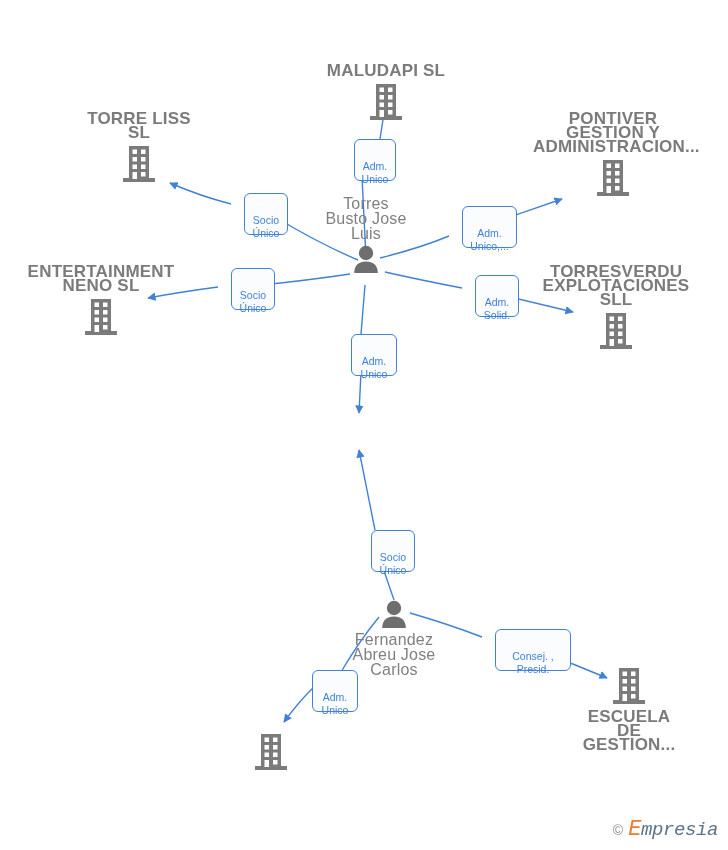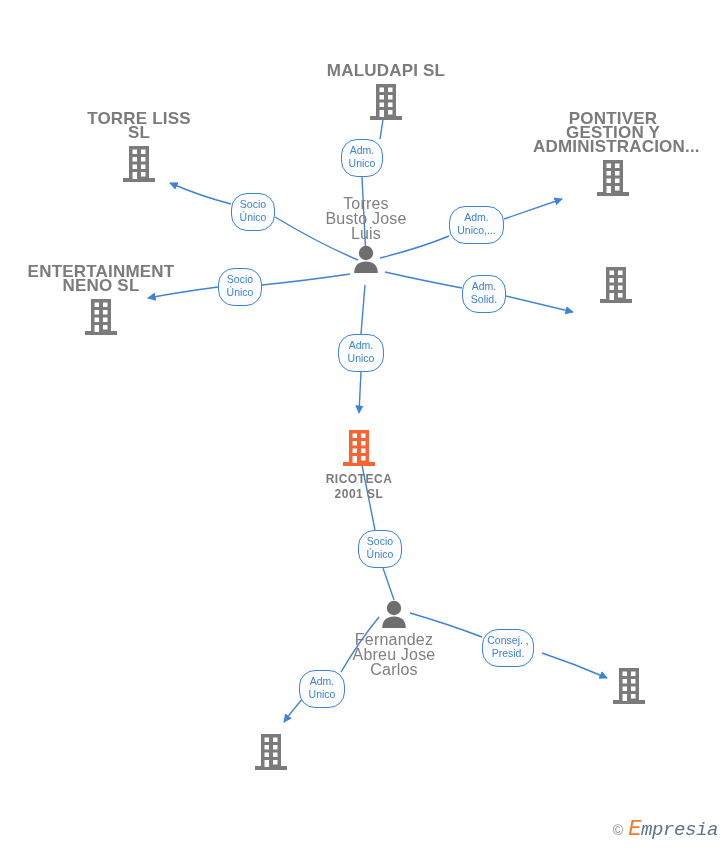--- a/index.html
+++ b/index.html
@@ -67,28 +67,29 @@
   }
   .node.label-above .caption { margin-bottom: 4px; }
   .node.label-below .caption { margin-top: 4px; }
 
   
   .chip {
     position: absolute;
     box-sizing: border-box;
     background: #fbfcfe;
     border: 1.4px solid #3f82d7;
-    border-radius: 16px;
+    border-radius: 6px;
     color: #3f82d7;
     font-size: 10.5px;
     line-height: 13px;
     text-align: center;
-    padding: 4px 3px;
+    padding: 20px 3px;
     white-space: pre-line;
     z-index: 5;
+    margin-left: 13px;
   }
 
   
   #watermark {
     position: absolute;
     right: 10px;
     bottom: 8px;
     display: flex;
     align-items: center;
     gap: 5px;
@@ -159,21 +160,21 @@
   <div class="chip" style="left:449px;top:206px;width:55px;height:38px;">Adm.
 Unico,...</div>
   <div class="chip" style="left:218px;top:268px;width:44px;height:38px;">Socio
 Único</div>
   <div class="chip" style="left:462px;top:275px;width:44px;height:38px;">Adm.
 Solid.</div>
   <div class="chip" style="left:338px;top:334px;width:46px;height:38px;">Adm.
 Unico</div>
   <div class="chip" style="left:358px;top:530px;width:44px;height:38px;">Socio
 Único</div>
-  <div class="chip" style="left:482px;top:629px;width:52px;height:38px;">Consej. ,
+  <div class="chip" style="left:482px;top:629px;width:76px;height:38px;">Consej. ,
 Presid.</div>
   <div class="chip" style="left:299px;top:670px;width:46px;height:38px;">Adm.
 Unico</div>
 
   <div class="node company label-above" style="left:386px;top:64px;">
     <span class="caption">MALUDAPI SL</span>
     <span class="glyph">
       <svg width="34" height="40" viewBox="0 0 34 40">
           <g fill="#7b7b7b">
         <rect x="7" y="2" width="20" height="33"></rect>
@@ -257,20 +258,23 @@
         <rect x="10.5" y="20.5" width="4.5" height="4.5"></rect>
             <rect x="19" y="20.5" width="4.5" height="4.5"></rect>
         <rect x="10.5" y="28" width="4.5" height="7"></rect>
             <rect x="19" y="28" width="4.5" height="4.5"></rect>
       </g>
         </svg>
     </span>
   </div>
 
   <div class="node company label-above" style="left:616px;top:265px;">
+    <span class="caption">TORRESVERDU
+EXPLOTACIONES
+SLL</span>
     <span class="glyph">
       <svg width="34" height="40" viewBox="0 0 34 40">
           <g fill="#7b7b7b">
         <rect x="7" y="2" width="20" height="33"></rect>
             <rect x="1" y="34" width="32" height="4"></rect>
       </g>
           <g fill="#ffffff">
         <rect x="10.5" y="5.5" width="4.5" height="4.5"></rect>
             <rect x="19" y="5.5" width="4.5" height="4.5"></rect>
         <rect x="10.5" y="13" width="4.5" height="4.5"></rect>
@@ -291,42 +295,20 @@
     <span class="glyph">
       <svg width="30" height="28" viewBox="0 0 30 28">
           <g fill="#6e6e6e">
         <circle cx="15" cy="8" r="7.2"></circle>
         <path d="M 15 16.5 C 6.5 16.5 3.2 21.5 3.2 28 L 26.8 28 C 26.8 21.5 23.5 16.5 15 16.5 Z"></path>
       </g>
         </svg>
     </span>
   </div>
 
-  <div class="node company highlight label-below" style="left:359px;top:428px;">
-    <span class="glyph">
-      <svg width="34" height="40" viewBox="0 0 34 40">
-          <g fill="#f96332">
-        <rect x="7" y="2" width="20" height="33"></rect>
-            <rect x="1" y="34" width="32" height="4"></rect>
-      </g>
-          <g fill="#ffffff">
-        <rect x="10.5" y="5.5" width="4.5" height="4.5"></rect>
-            <rect x="19" y="5.5" width="4.5" height="4.5"></rect>
-        <rect x="10.5" y="13" width="4.5" height="4.5"></rect>
-            <rect x="19" y="13" width="4.5" height="4.5"></rect>
-        <rect x="10.5" y="20.5" width="4.5" height="4.5"></rect>
-            <rect x="19" y="20.5" width="4.5" height="4.5"></rect>
-        <rect x="10.5" y="28" width="4.5" height="7"></rect>
-            <rect x="19" y="28" width="4.5" height="4.5"></rect>
-      </g>
-        </svg>
-    </span>
-    <span class="caption">RICOTECA
-2001  SL</span>
-  </div>
 
   <div class="node person label-below" style="left:394px;top:600px;">
     <span class="glyph">
       <svg width="30" height="28" viewBox="0 0 30 28">
           <g fill="#6e6e6e">
         <circle cx="15" cy="8" r="7.2"></circle>
         <path d="M 15 16.5 C 6.5 16.5 3.2 21.5 3.2 28 L 26.8 28 C 26.8 21.5 23.5 16.5 15 16.5 Z"></path>
       </g>
         </svg>
     </span>
@@ -347,20 +329,23 @@
             <rect x="19" y="5.5" width="4.5" height="4.5"></rect>
         <rect x="10.5" y="13" width="4.5" height="4.5"></rect>
             <rect x="19" y="13" width="4.5" height="4.5"></rect>
         <rect x="10.5" y="20.5" width="4.5" height="4.5"></rect>
             <rect x="19" y="20.5" width="4.5" height="4.5"></rect>
         <rect x="10.5" y="28" width="4.5" height="7"></rect>
             <rect x="19" y="28" width="4.5" height="4.5"></rect>
       </g>
         </svg>
     </span>
+    <span class="caption">ESCUELA
+DE
+GESTION...</span>
   </div>
 
   <div class="node company label-below" style="left:271px;top:732px;">
     <span class="glyph">
       <svg width="34" height="40" viewBox="0 0 34 40">
           <g fill="#7b7b7b">
         <rect x="7" y="2" width="20" height="33"></rect>
             <rect x="1" y="34" width="32" height="4"></rect>
       </g>
           <g fill="#ffffff">

